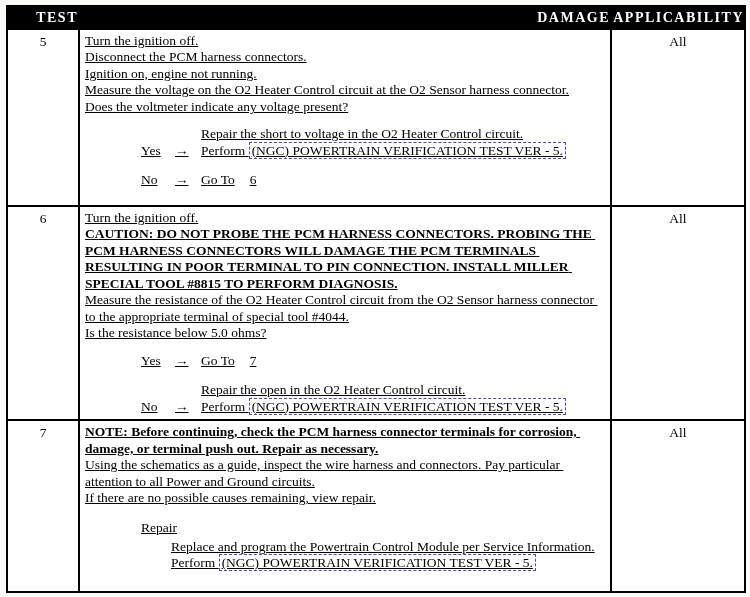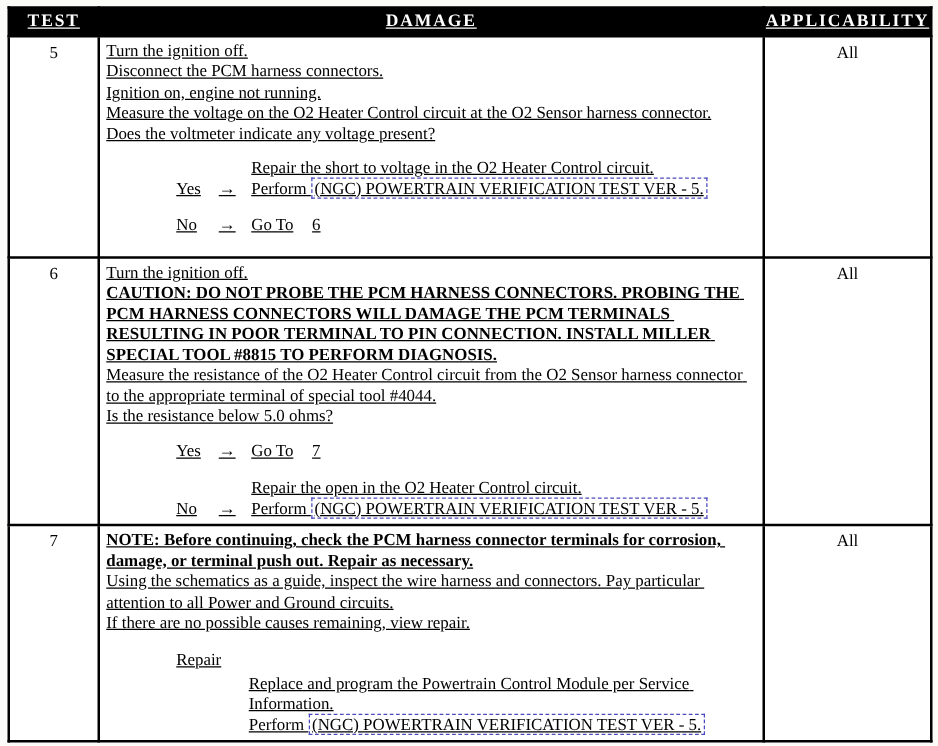--- a/index.html
+++ b/index.html
@@ -26,23 +26,22 @@
   col.c-action { width: 532px; }
   col.c-appl { width: 134px; }
   th, td { border: 2px solid #000; }
   thead th {
     background: var(--header-bg, #000000);
     color: var(--header-text, #ffffff);
     font-size: 14px;
     font-weight: bold;
     letter-spacing: 1.5px;
     height: 23px;
-    text-align: center;
+    text-align: right;
     vertical-align: middle;
-    text-decoration: underline;
   }
   td { vertical-align: top; font-size: 13.5px; line-height: 1.22; }
   td.test-cell, td.appl-cell {
     text-align: center;
     padding-top: 4px;
     font-size: 13.5px;
   }
   td.action-cell { padding: 3px 5px 4px 5px; text-decoration: underline; }
   .row-5 td { height: 177px; }
   .row-6 td { height: 208px; }
@@ -55,21 +54,21 @@
   .branch-label { width: 34px; flex: none; white-space: pre-wrap; }
   .arrow { width: 26px; flex: none; text-align: left; }
   .branch-text { flex: 1; }
   .goto-target { margin-left: 15px; }
   .link-box {
     border: 1px dashed var(--link-border, #4a4ac0);
     padding: 0 2px;
     white-space: pre-wrap;
   }
   .repair-block { margin: 13px 0 0 56px; }
-  .repair-sub { margin-left: 58px; margin-top: 3px; }
+  .repair-sub { margin-left: 30px; margin-top: 3px; }
 </style>
 </head>
 <body>
 
 <div class="page">
   <table class="diag">
     <colgroup>
       <col class="c-test">
         <col class="c-action">
         <col class="c-appl">

